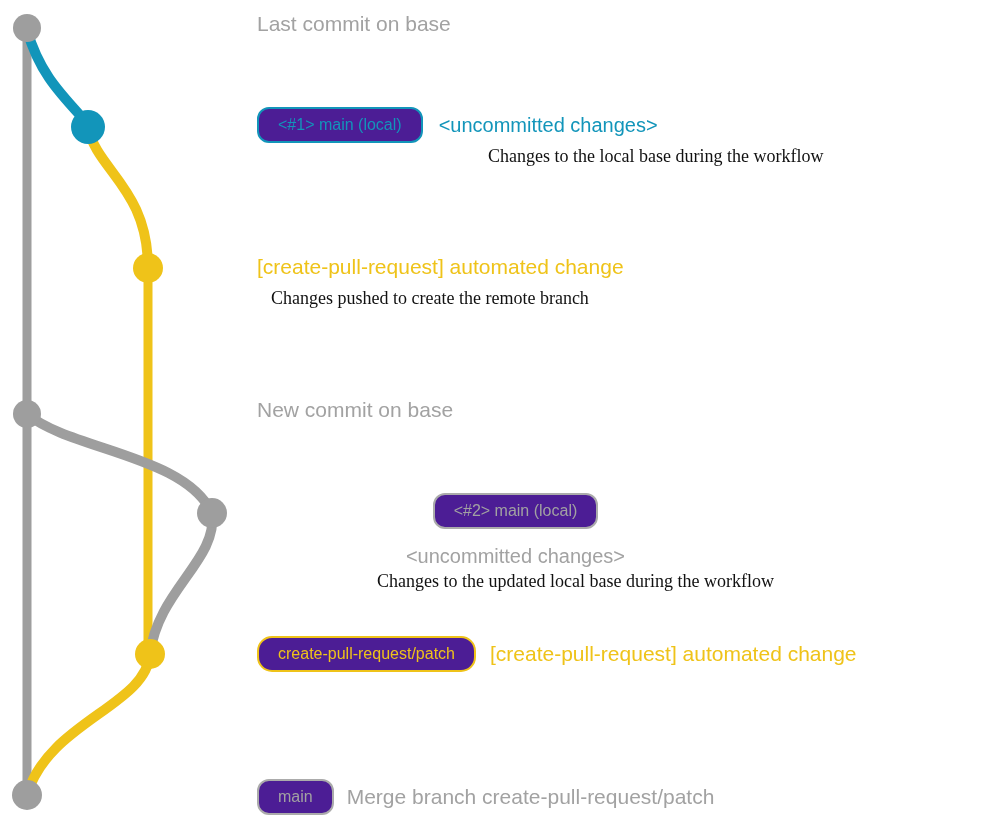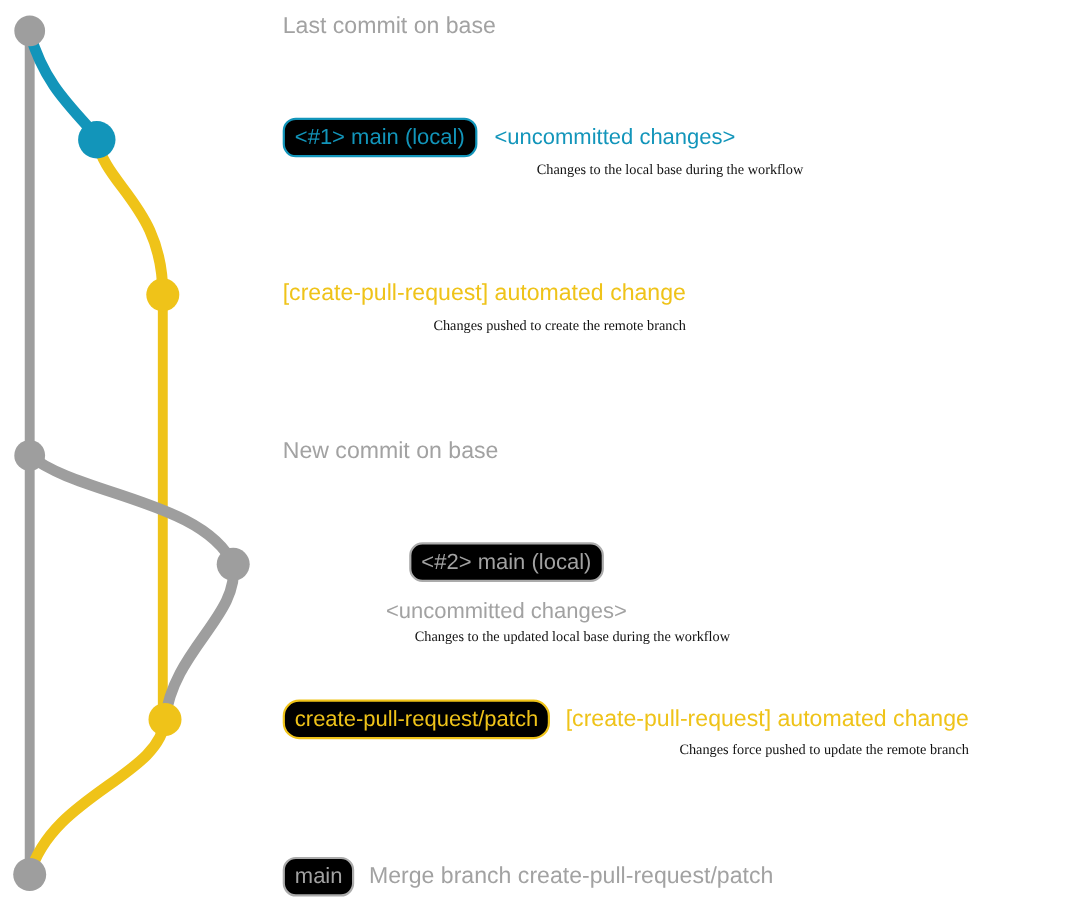--- a/index.html
+++ b/index.html
@@ -19,28 +19,28 @@
   .fill-yellow{fill:var(--yellow);}
 
   .row{position:absolute; white-space:nowrap;}
   .line{display:flex; align-items:center;}
   .title{font-size:21px; font-weight:400;}
   .t-gray{color:var(--text_gray);}
   .t-blue{color:var(--blue);}
   .t-yellow{color:var(--yellow);}
   .badge{
     display:inline-flex; align-items:center; justify-content:center;
-    border:2px solid; border-radius:12px; padding:4px 9px;
-    font-size:20px; line-height:24px; background:#000000;
+    border:2px solid; border-radius:12px; padding:4px 19px;
+    font-size:16px; line-height:24px; background:#4c1d95;
   }
   .b-blue{border-color:var(--blue); color:var(--blue);}
   .b-gray{border-color:#ABABAB; color:var(--text_gray);}
   .b-yellow{border-color:var(--yellow); color:var(--yellow);border-radius:15px;}
   .subtitle{
-    font-family:"Liberation Serif", serif; font-size:13px; color:var(--ink);text-align:right;
+    font-family:"Liberation Serif", serif; font-size:18px; color:var(--ink);
   }
 </style>
 </head>
 <body>
 
 <div class="stage">
 
   <svg class="graph-svg" width="981" height="827" viewBox="0 0 981 827">
 
     <path d="M27 28 L27 795" class="stroke-gray" stroke-width="9"></path>
@@ -93,21 +93,20 @@
       <span class="title t-gray" style="font-size:20px;">&lt;uncommitted changes&gt;</span>
     </div>
     <div class="subtitle" style="margin-left:120px; margin-top:3px;">Changes to the updated local base during the workflow</div>
   </div>
 
   <div class="row" style="left:257px; top:636px;">
     <div class="line" style="gap:14px;">
       <span class="badge b-yellow">create-pull-request/patch</span>
       <span class="title t-yellow">[create-pull-request] automated change</span>
     </div>
-    <div class="subtitle" style="margin-left:309px; margin-top:1px;">Changes force pushed to update the remote branch</div>
   </div>
 
   <div class="row" style="left:257px; top:779px;">
     <div class="line" style="gap:13px;">
       <span class="badge b-gray">main</span>
       <span class="title t-gray">Merge branch create-pull-request/patch</span>
     </div>
   </div>
 
 </div>

